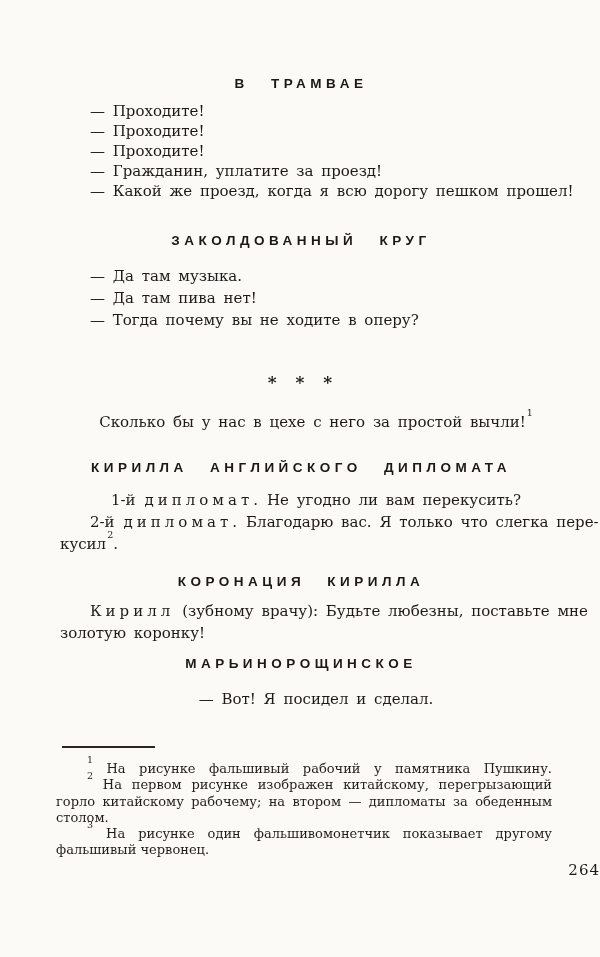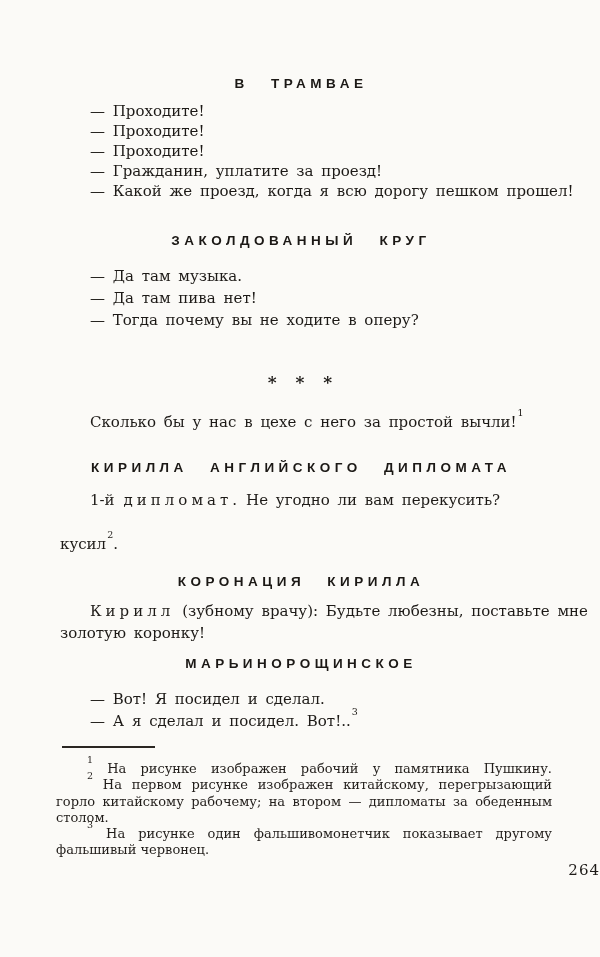--- a/index.html
+++ b/index.html
@@ -49,20 +49,21 @@
     word-spacing: 9px;
     letter-spacing: 2px;
   }
   .para {
     line-height: 22px;
     word-spacing: 3px;
     white-space: nowrap;
   }
   .indent {
     padding-left: 30px;
+    text-align: center;
   }
   .spread {
     letter-spacing: 4px;
   }
   .speaker-gap {
     margin-left: 9px;
     margin-right: 5px;
   }
   sup.fnref {
     font-size: 9.5px;
@@ -135,44 +136,44 @@
 
   <div class="para indent abs" style="top:411px">
     <span>Сколько бы у нас в цехе с него за простой вычли!</span><sup class="fnref">1</sup>
   </div>
 
   <h2 class="title abs" style="top:460px">КИРИЛЛА АНГЛИЙСКОГО ДИПЛОМАТА</h2>
 
   <div class="para indent abs" style="top:489px">
     <span>1-й</span><span class="spread speaker-gap">дипломат.</span><span>Не угодно ли вам перекусить?</span>
   </div>
+  <div class="para indent abs" style="top:511px">
+    <span>2-й</span><span class="spread speaker-gap">дипломат.</span><span>Благодарю вас. Я только что слегка пере-</span>
+  </div>
   <div class="para abs" style="top:533px">
     <span>кусил</span><sup class="fnref">2</sup><span>.</span>
   </div>
 
   <h2 class="title abs" style="top:574px">КОРОНАЦИЯ КИРИЛЛА</h2>
 
   <div class="para indent abs" style="top:600px">
     <span class="spread" style="margin-right:8px">Кирилл</span><span>(зубному врачу): Будьте любезны, поставьте мне</span>
   </div>
   <div class="para abs" style="top:622px">золотую коронку!</div>
 
   <h2 class="title abs" style="top:656px">МАРЬИНОРОЩИНСКОЕ</h2>
 
   <div class="para indent abs" style="top:688px">— Вот! Я посидел и сделал.</div>
-  <div class="para indent abs" style="top:710px">
-    <span>— А я сделал и посидел. Вот!..</span><sup class="fnref">3</sup>
-  </div>
 
   <div class="fn-rule"></div>
 
   <div class="footnotes">
     <div class="fn-line fn-first jl">
       <sup class="fnref">1</sup>
-      <span>На рисунке изображен рабочий у памятника Пушкину.</span>
+      <span>На рисунке фальшивый рабочий у памятника Пушкину.</span>
     </div>
     <div class="fn-line fn-first jl">
       <sup class="fnref">2</sup>
       <span>На первом рисунке изображен китайскому, перегрызающий</span>
     </div>
     <div class="fn-line jl">горло китайскому рабочему; на втором — дипломаты за обеденным</div>
     <div class="fn-line">столом.</div>
     <div class="fn-line fn-first jl">
       <sup class="fnref">3</sup>
       <span>На рисунке один фальшивомонетчик показывает другому</span>

